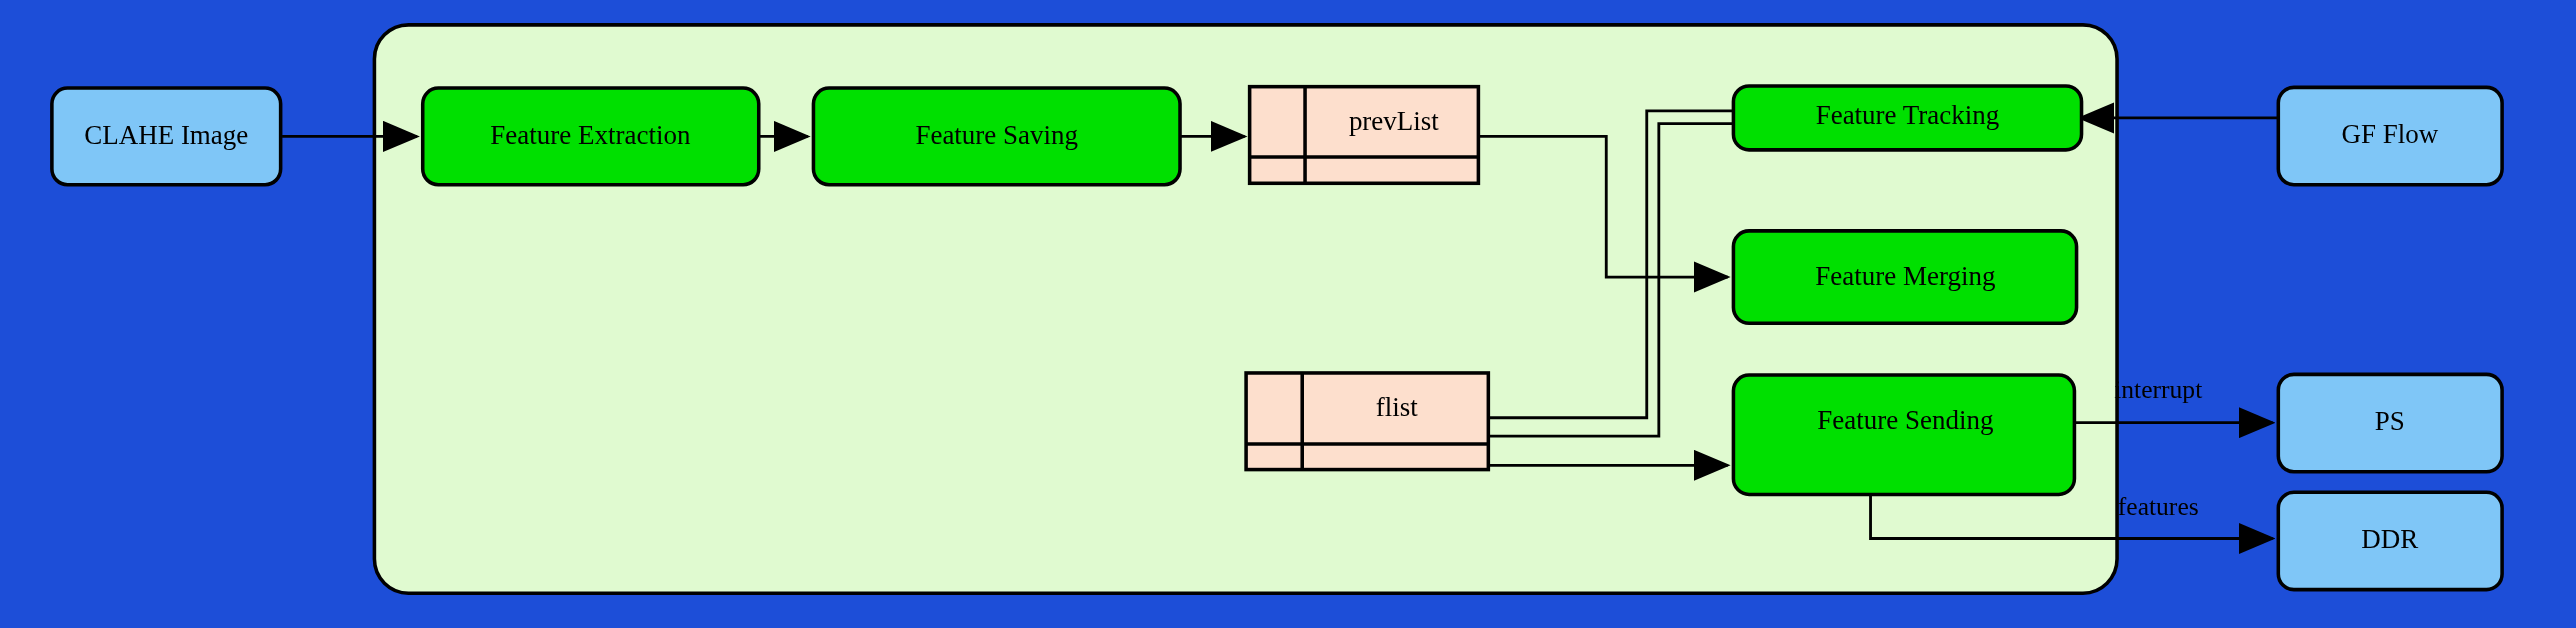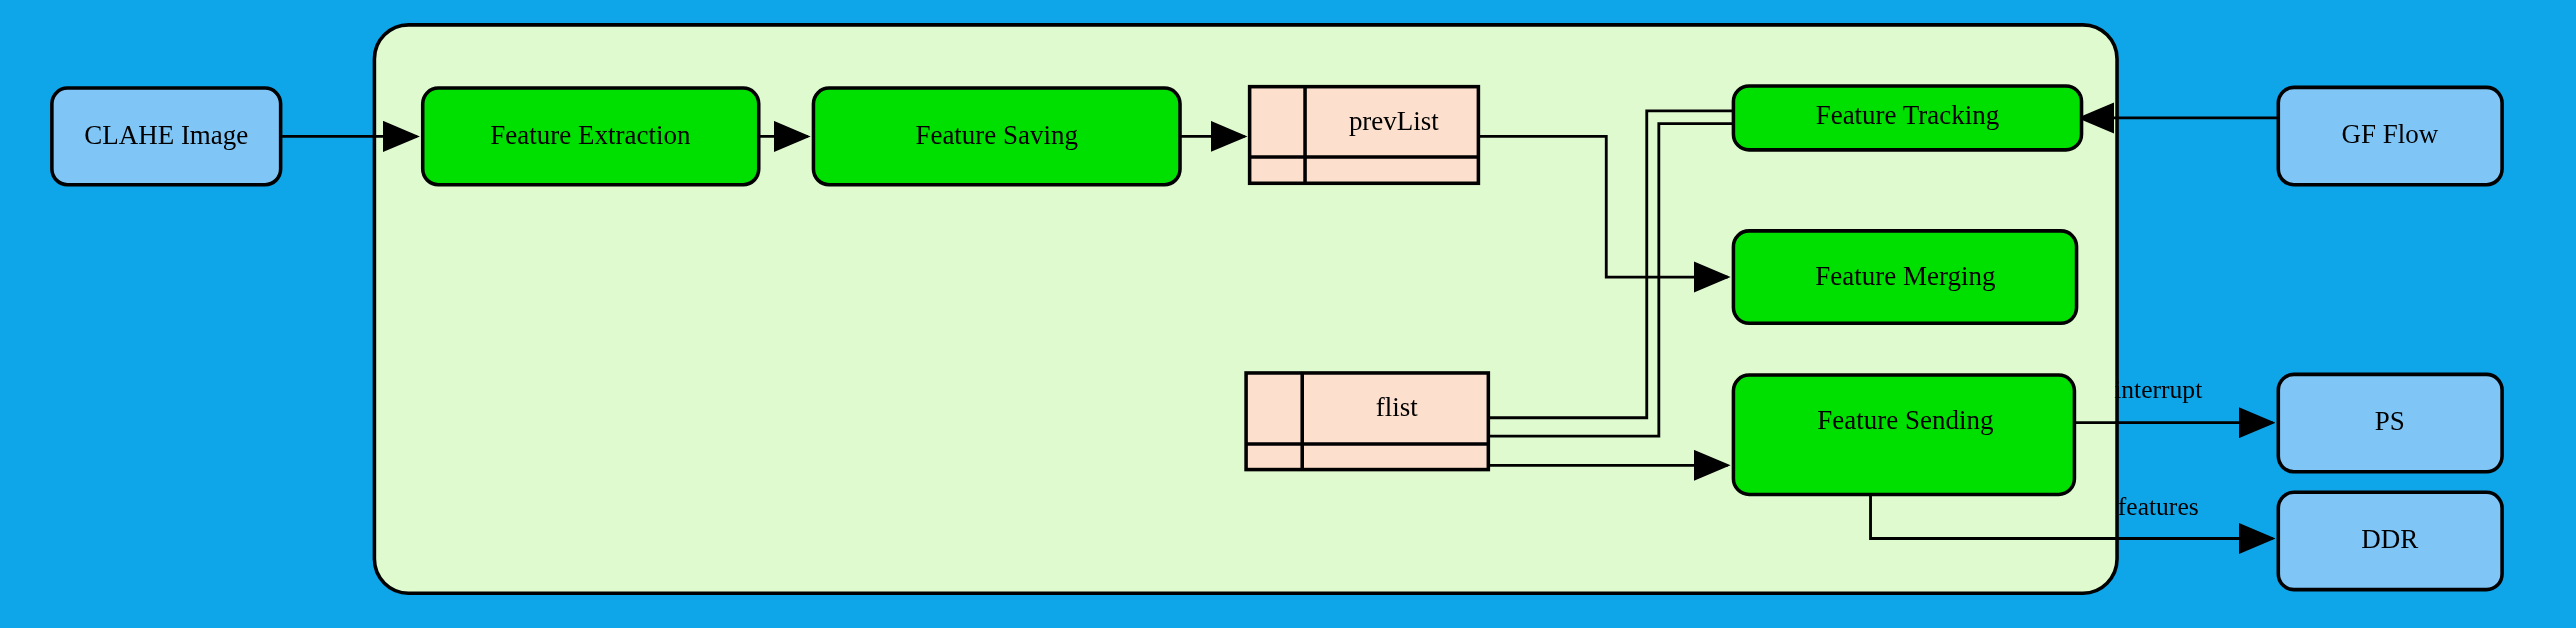--- a/index.html
+++ b/index.html
@@ -4,21 +4,21 @@
 <style>
   html, body {
     margin: 0;
     padding: 0;
     background: #ffffff;
   }
   #canvas-wrap {
     position: relative;
     width: 2576px;
     height: 628px;
-    background: #0ea5e9;
+    background: #1d4ed8;
     overflow: hidden;
     font-family: "Liberation Serif", "DejaVu Serif", serif;
   }
   svg.diagram {
     position: absolute;
     top: 0;
     left: 0;
     width: 2576px;
     height: 628px;
     display: block;

